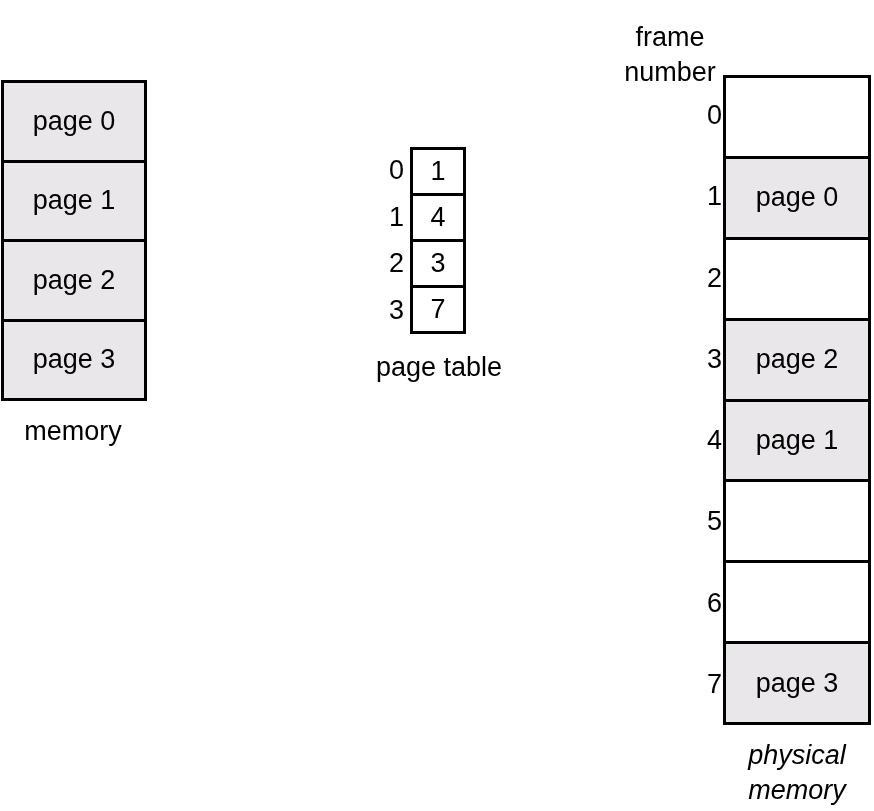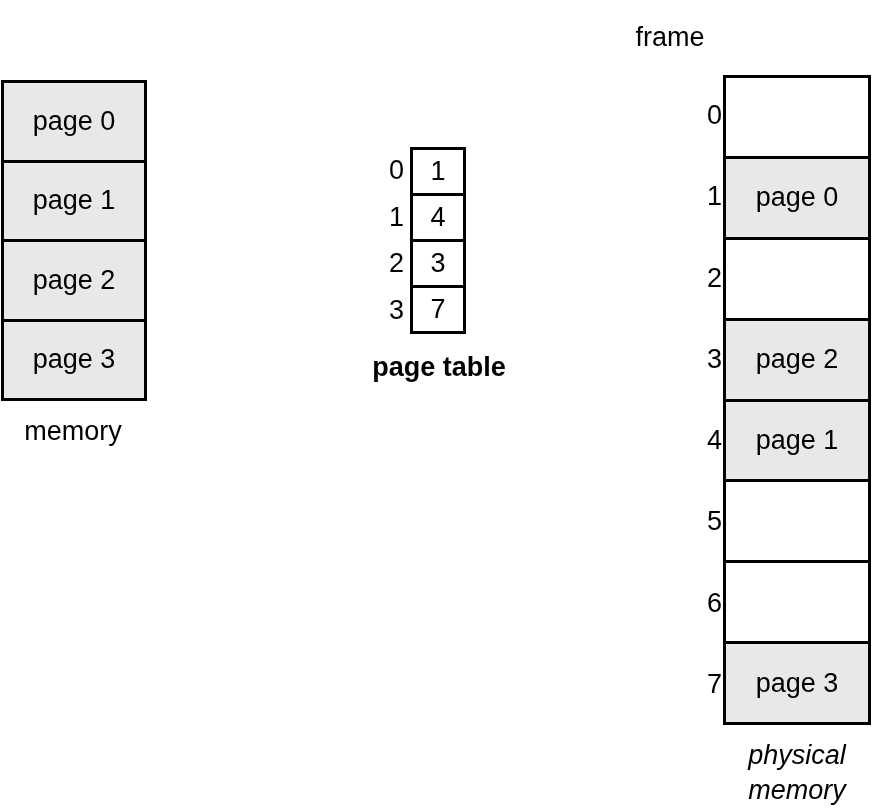--- a/index.html
+++ b/index.html
@@ -125,21 +125,20 @@
   }
   #logical-memory-caption {
     left: 0px;
     top: 414px;
     width: 146px;
   }
   #page-table-caption {
     left: 349px;
     top: 350px;
     width: 180px;
-    font-weight: bold;
   }
   #physical-memory-caption {
     left: 723px;
     top: 738px;
     width: 148px;
     font-style: italic;
   }
 </style>
 </head>
 <body>
@@ -166,20 +165,21 @@
   <div class="cell">1</div>
   <div class="cell">4</div>
   <div class="cell">3</div>
   <div class="cell">7</div>
 </div>
 
 <div class="abs label" id="page-table-caption">page table</div>
 
 <div class="abs label" id="frame-number-caption">
   <div>frame</div>
+  <div>number</div>
 </div>
 
 <div class="abs" id="frame-indices">
   <div class="idx">0</div>
   <div class="idx">1</div>
   <div class="idx">2</div>
   <div class="idx">3</div>
   <div class="idx">4</div>
   <div class="idx">5</div>
   <div class="idx">6</div>

